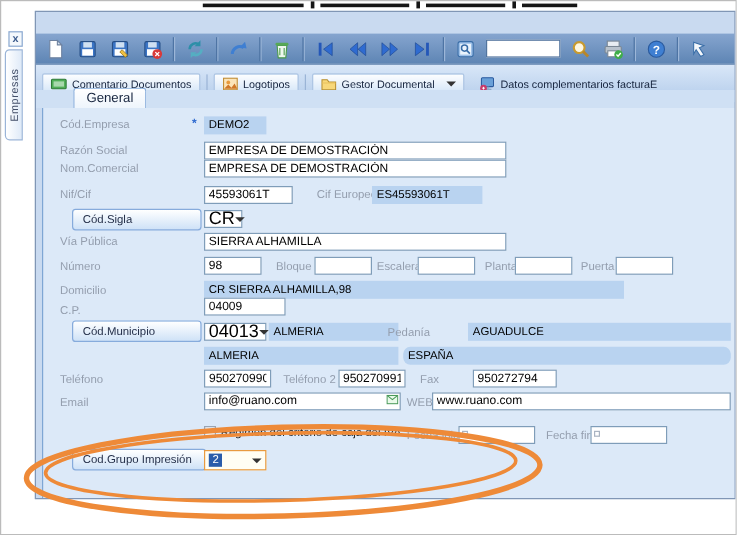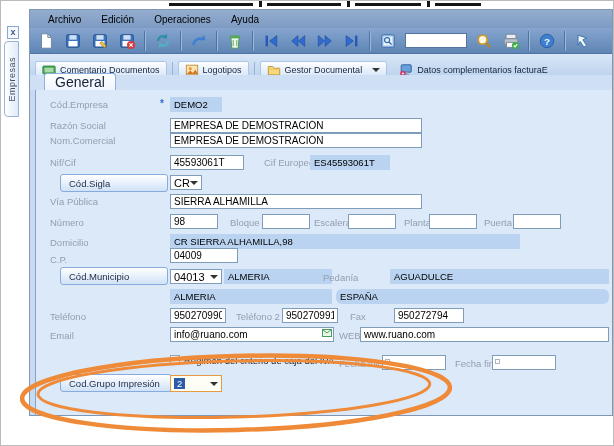--- a/index.html
+++ b/index.html
@@ -24,29 +24,29 @@
   .tico { width:20px; height:20px; display:flex; align-items:center; justify-content:center; }
   .tsep { width:2px; height:20px; border-left:1px solid #4e74a4; border-right:1px solid #9cb6d8; }
   .tb-input { width:62px; height:15px; border:1px solid #52749e; background:#fff; font-size:9px; padding:0 2px; }
 
   .ribbon { position:absolute; left:0; top:44px; width:100%; height:32px; background:linear-gradient(#d9e7f8,#b2cbea); border-bottom:1px solid #9ab6da; display:flex; align-items:center; padding-left:5px; gap:5px; }
   .rbtn { display:flex; align-items:center; gap:4px; height:17px; padding:0 6px; border:1px solid #aec6e4; border-radius:2px; background:linear-gradient(#fdfeff,#d5e6f8); font-size:9px; color:#15233d; cursor:default; white-space:nowrap; }
   .rsep { width:1px; height:16px; background:#9ab4d6; }
   .caret { width:0; height:0; border-left:4px solid transparent; border-right:4px solid transparent; border-top:4px solid #333; display:inline-block; }
 
   .tabrow { position:absolute; left:0; top:65px; width:100%; height:15px; background:#cfe0f4; }
-  .tab-general { position:absolute; left:14px; top:-2px; height:17px; padding:0 10px; background:linear-gradient(#ffffff,#eef5fc); border:1px solid #8cb0dc; border-bottom:none; border-radius:3px 3px 0 0; font-size:14px; color:#15233d; display:flex; align-items:center; }
+  .tab-general { position:absolute; left:31px; top:-2px; height:17px; padding:0 10px; background:linear-gradient(#ffffff,#eef5fc); border:1px solid #8cb0dc; border-bottom:none; border-radius:3px 3px 0 0; font-size:11px; color:#15233d; display:flex; align-items:center; }
 
   .panel { position:absolute; left:5px; top:80px; width:577px; height:325px; background:#dce9f8; border-left:1px solid #7ea6d4; }
 
   
   .flbl { position:absolute; font-size:9.5px; color:#949eae; white-space:nowrap; }
   .fbox { position:absolute; height:15px; border:1px solid #7f9db9; background:#fff; font-size:10px; color:#000; padding:0 3px; font-family:"Liberation Sans",sans-serif; }
   .fhl { position:absolute; height:15px; background:#b9d3f0; font-size:9.5px; color:#000; line-height:15px; padding:0 4px; white-space:nowrap; overflow:hidden; }
-  .combo { position:absolute; height:15px; border:1px solid #7f9db9; background:#fff; font-size:11px; color:#000; display:flex; align-items:center; padding:0 3px; }
+  .combo { position:absolute; height:15px; border:1px solid #7f9db9; background:#fff; font-size:15px; color:#000; display:flex; align-items:center; padding:0 3px; }
   .combo .caret { margin-left:auto; border-top-width:4px; }
   .lookup-btn { position:absolute; height:18px; background:linear-gradient(#ffffff,#cfe2f7); border:1px solid #86abdc; border-radius:3px; font-size:9.5px; color:#25304a; display:flex; align-items:center; padding:0 8px; cursor:default; white-space:nowrap; }
   .req { position:absolute; font-size:10px; font-weight:bold; color:#2f6bd0; }
   .chk { position:absolute; width:10px; height:10px; border:1px solid #98a4b4; background:#eef1f5; }
   .chklbl { position:absolute; font-size:9.5px; color:#222; white-space:nowrap; }
   .datebox { position:absolute; height:15px; width:64px; border:1px solid #7f9db9; background:#fff; }
   .datebox i { position:absolute; left:2px; top:3px; width:5px; height:5px; border:1px solid #aab4c2; }
   .focus-combo { position:absolute; height:17px; border:1px solid #e89a40; background:#fffef4; display:flex; align-items:center; padding:1px 3px; font-size:9.5px; }
   .focus-combo .sel { background:#2a5caa; color:#fff; padding:0 3px; }
   .focus-combo .caret { margin-left:auto; }
@@ -66,26 +66,20 @@
   <div class="artifact" style="left:426px;top:0;width:2.5px;height:6px;"></div>
   <div class="artifact" style="left:434px;top:2px;width:46px;height:2.5px;"></div>
 
   <div class="close-btn">x</div>
   <div class="vtab">
     <span>Empresas</span>
   </div>
 
   <div class="appwin">
 
-    <div class="menubar">
-      <span class="mi">Archivo</span>
-      <span class="mi">Edición</span>
-      <span class="mi">Operaciones</span>
-      <span class="mi">Ayuda</span>
-    </div>
 
     <div class="toolbar">
       <span class="tico">
         <svg width="18" height="18" viewBox="0 0 20 20">
             <path d="M5 2h7l4 4v12H5z" fill="#fff" stroke="#6e82a0"></path>
             <path d="M12 2l4 4h-4z" fill="#d8e4f0" stroke="#6e82a0"></path>
           </svg>
       </span>
       <span class="tico">
         <svg width="18" height="18" viewBox="0 0 20 20">
@@ -250,21 +244,21 @@
 
     <span class="flbl" style="left:20px;top:110px;">Razón Social</span>
     <input class="fbox" style="left: 140px; top: 108px; width: 252px;" value="EMPRESA DE DEMOSTRACIÓN">
 
     <span class="flbl" style="left:20px;top:125px;">Nom.Comercial</span>
     <input class="fbox" style="left: 140px; top: 123px; width: 252px;" value="EMPRESA DE DEMOSTRACIÓN">
 
     <span class="flbl" style="left:20px;top:147px;">Nif/Cif</span>
     <input class="fbox" style="left: 140px; top: 145px; width: 74px;" value="45593061T">
     <span class="flbl" style="left:234px;top:147px;">Cif Europeo</span>
-    <span class="fhl" style="left:280px;top:145px;width:80px;">ES45593061T</span>
+    <span class="fhl" style="left:280px;top:145px;width:92px;">ES45593061T</span>
 
     <span class="lookup-btn" style="left:30px;top:164px;width:108px;">Cód.Sigla</span>
     <span class="combo" style="left:140px;top:165px;width:32px;">
       <span>CR</span>
       <span class="caret"></span>
     </span>
 
     <span class="flbl" style="left:20px;top:186px;">Vía Pública</span>
     <input class="fbox" style="left: 140px; top: 184px; width: 252px;" value="SIERRA ALHAMILLA">
 

